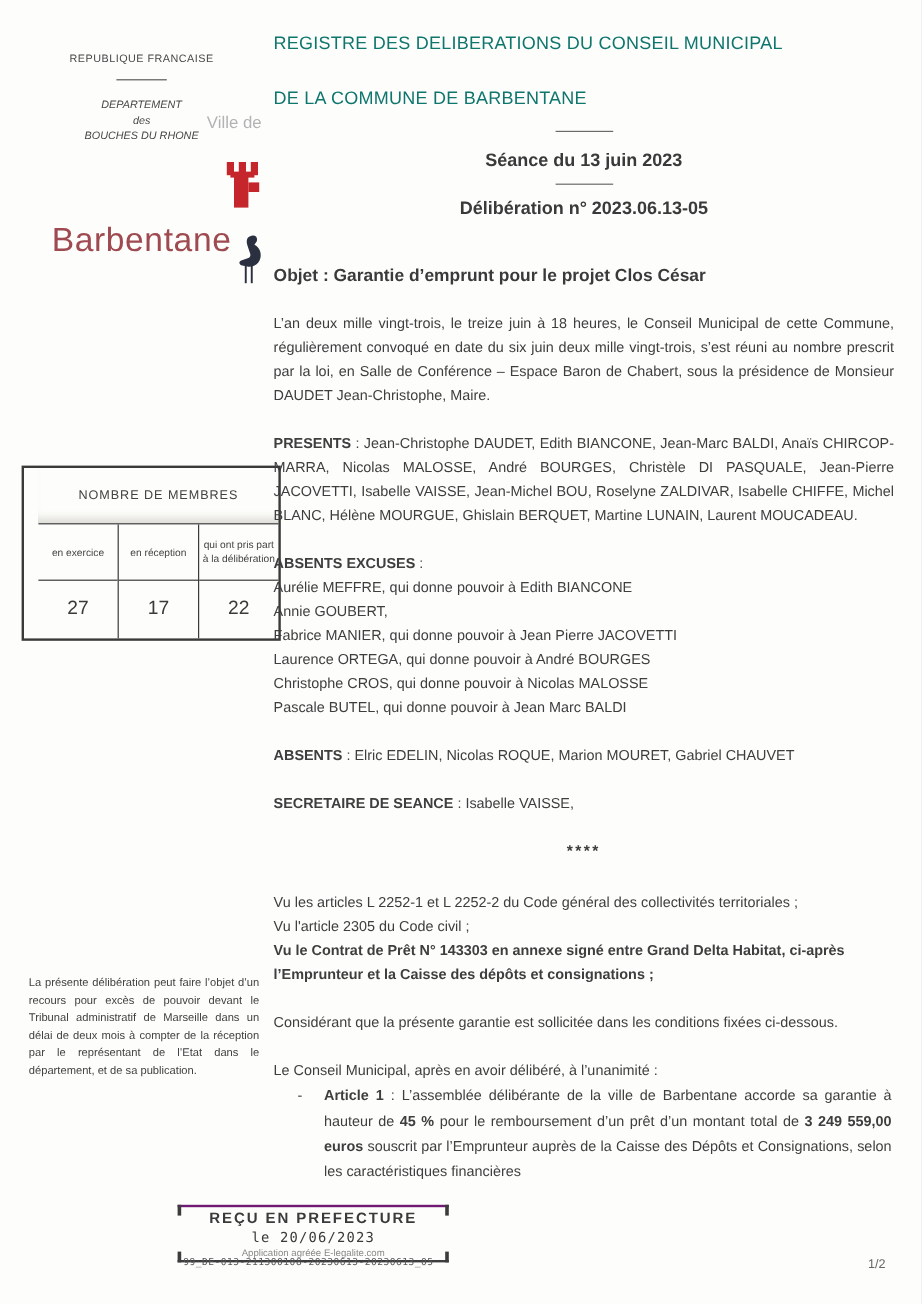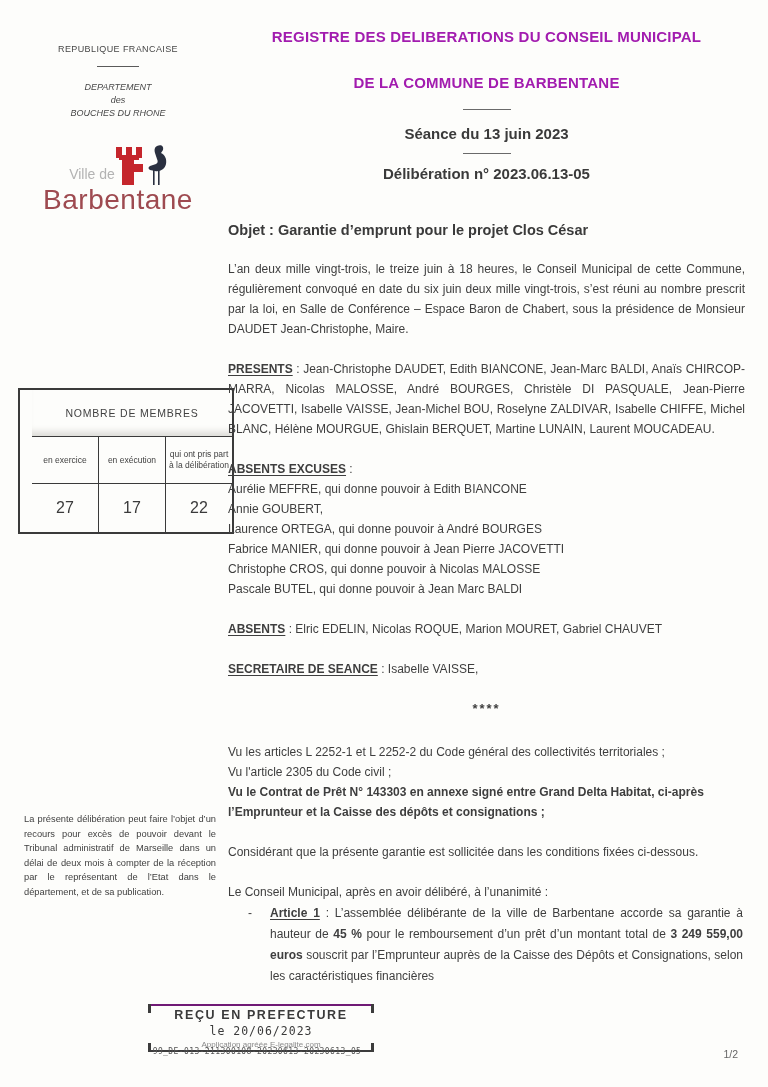--- a/index.html
+++ b/index.html
@@ -7,21 +7,21 @@
     position:relative;width:768px;height:1087px;margin:0 auto;
     background:#fdfdfb;overflow:hidden;
     font-family:"Liberation Sans",sans-serif;color:#3e3e3e;
   }
   
   .left-col{position:absolute;left:18px;top:44px;width:200px;text-align:center;}
   .republique{font-size:9px;letter-spacing:.4px;color:#474747;}
   .small-rule{width:42px;border:0;border-top:1.2px solid #5a5a5a;margin:12px auto 14px auto;}
   .dept{font-style:italic;font-size:9px;line-height:13px;color:#474747;}
   .logo{margin-top:26px;}
-  .logo-top{display:flex;align-items:flex-end;justify-content:center;gap:0;height:44px;}
+  .logo-top{display:flex;align-items:flex-end;justify-content:center;gap:16px;height:44px;flex-direction:column;}
   .ville-de{font-size:14px;color:#b3b3b3;padding-bottom:8px;}
   .logo-name{font-size:28px;color:#9e4a50;letter-spacing:.5px;margin-top:-6px;font-weight:400;}
   
   .members-table{
     position:absolute;left:18px;top:388px;width:200px;
     border:2px solid #3a3a3a;background:#fdfdfb;border-collapse:collapse;padding-left:12px;
   }
   .mt-title{
     height:46px;display:flex;align-items:center;justify-content:center;
     font-size:10.5px;letter-spacing:.8px;color:#424242;
@@ -36,31 +36,31 @@
     border-bottom:1.5px solid #3a3a3a;
   }
   .mt-val{height:48px;display:flex;align-items:center;justify-content:center;font-size:16px;color:#3a3a3a;}
   
   .legal-note{
     position:absolute;left:24px;top:812px;width:192px;
     font-size:9.3px;line-height:14.5px;color:#414141;text-align:justify;
   }
   
   .main-col{position:absolute;left:228px;top:28px;width:517px;}
-  .title{font-size:15px;text-align:center;color:#a21caf;letter-spacing:.2px;font-weight:bold;}
+  .title{font-size:15px;text-align:left;color:#0f766e;letter-spacing:.2px;}
   .title2{margin-top:29px;}
   .center-rule{width:48px;border:0;border-top:1.2px solid #6a6a6a;margin:18px auto 0 auto;}
   .seance{margin-top:15px;font-size:15px;font-weight:bold;text-align:center;color:#3a3a3a;}
   .center-rule2{margin-top:11px;}
   .delib{margin-top:11px;font-size:15px;font-weight:bold;text-align:center;color:#3a3a3a;}
   .objet{margin-top:40px;font-size:14.5px;font-weight:bold;color:#3a3a3a;}
   .para{font-size:12px;line-height:20px;text-align:justify;}
   .p-intro{margin-top:21px;}
   .p-block{margin-top:20px;}
-  .u{text-decoration:underline;text-underline-offset:2px;}
+  .u{text-underline-offset:2px;}
   .b{font-weight:bold;}
   .list-line{font-size:12px;line-height:20px;}
   .stars{margin-top:22px;text-align:center;font-size:13px;font-weight:bold;letter-spacing:2px;}
   .vu-block{margin-top:26px;}
   .article-row{display:flex;margin-top:1px;}
   .article-dash{width:22px;padding-left:20px;font-size:12px;line-height:20px;}
   .article-body{flex:1;font-size:12px;line-height:21px;text-align:justify;padding-right:2px;}
   
   .stamp{
     position:absolute;left:148px;top:1004px;width:214px;
@@ -121,21 +121,21 @@
   </div>
 
   <div class="members-table">
     <div class="mt-title">NOMBRE DE MEMBRES</div>
     <div class="mt-grid">
       <div class="mt-col">
         <div class="mt-head">en exercice</div>
         <div class="mt-val">27</div>
       </div>
       <div class="mt-col">
-        <div class="mt-head">en exécution</div>
+        <div class="mt-head">en réception</div>
         <div class="mt-val">17</div>
       </div>
       <div class="mt-col">
         <div class="mt-head">qui ont pris part à la délibération</div>
         <div class="mt-val">22</div>
       </div>
     </div>
   </div>
 
   <div class="legal-note">La présente délibération peut faire l’objet d’un recours pour excès de pouvoir devant le Tribunal administratif de Marseille dans un délai de deux mois à compter de la réception par le représentant de l’Etat dans le département, et de sa publication.</div>
@@ -150,22 +150,22 @@
     <div class="objet">Objet : Garantie d’emprunt pour le projet Clos César</div>
 
     <p class="para p-intro">L’an deux mille vingt-trois, le treize juin à 18 heures, le Conseil Municipal de cette Commune, régulièrement convoqué en date du six juin deux mille vingt-trois, s’est réuni au nombre prescrit par la loi, en Salle de Conférence – Espace Baron de Chabert, sous la présidence de  Monsieur DAUDET Jean-Christophe, Maire.</p>
 
     <p class="para p-block"><span class="u b">PRESENTS</span><span> : Jean-Christophe DAUDET, Edith BIANCONE, Jean-Marc BALDI, Anaïs CHIRCOP-MARRA, Nicolas MALOSSE, André BOURGES, Christèle DI PASQUALE, Jean-Pierre JACOVETTI, Isabelle VAISSE, Jean-Michel BOU, Roselyne ZALDIVAR, Isabelle CHIFFE, Michel BLANC, Hélène MOURGUE, Ghislain BERQUET, Martine LUNAIN, Laurent MOUCADEAU.</span></p>
 
     <div class="p-block">
       <div class="list-line"><span class="u b">ABSENTS EXCUSES</span><span> :</span></div>
       <div class="list-line">Aurélie MEFFRE, qui donne pouvoir à Edith BIANCONE</div>
       <div class="list-line">Annie GOUBERT,</div>
+      <div class="list-line">Fabrice MANIER, qui donne pouvoir à  Jean Pierre JACOVETTI</div>
       <div class="list-line">Laurence ORTEGA, qui donne pouvoir à  André BOURGES</div>
-      <div class="list-line">Fabrice MANIER, qui donne pouvoir à  Jean Pierre JACOVETTI</div>
       <div class="list-line">Christophe CROS, qui donne pouvoir à  Nicolas MALOSSE</div>
       <div class="list-line">Pascale BUTEL, qui donne pouvoir à  Jean Marc BALDI</div>
     </div>
 
     <p class="para p-block"><span class="u b">ABSENTS</span><span> : Elric EDELIN, Nicolas ROQUE, Marion MOURET, Gabriel CHAUVET</span></p>
 
     <p class="para p-block"><span class="u b">SECRETAIRE DE SEANCE</span><span> : Isabelle VAISSE,</span></p>
 
     <div class="stars">****</div>
 

